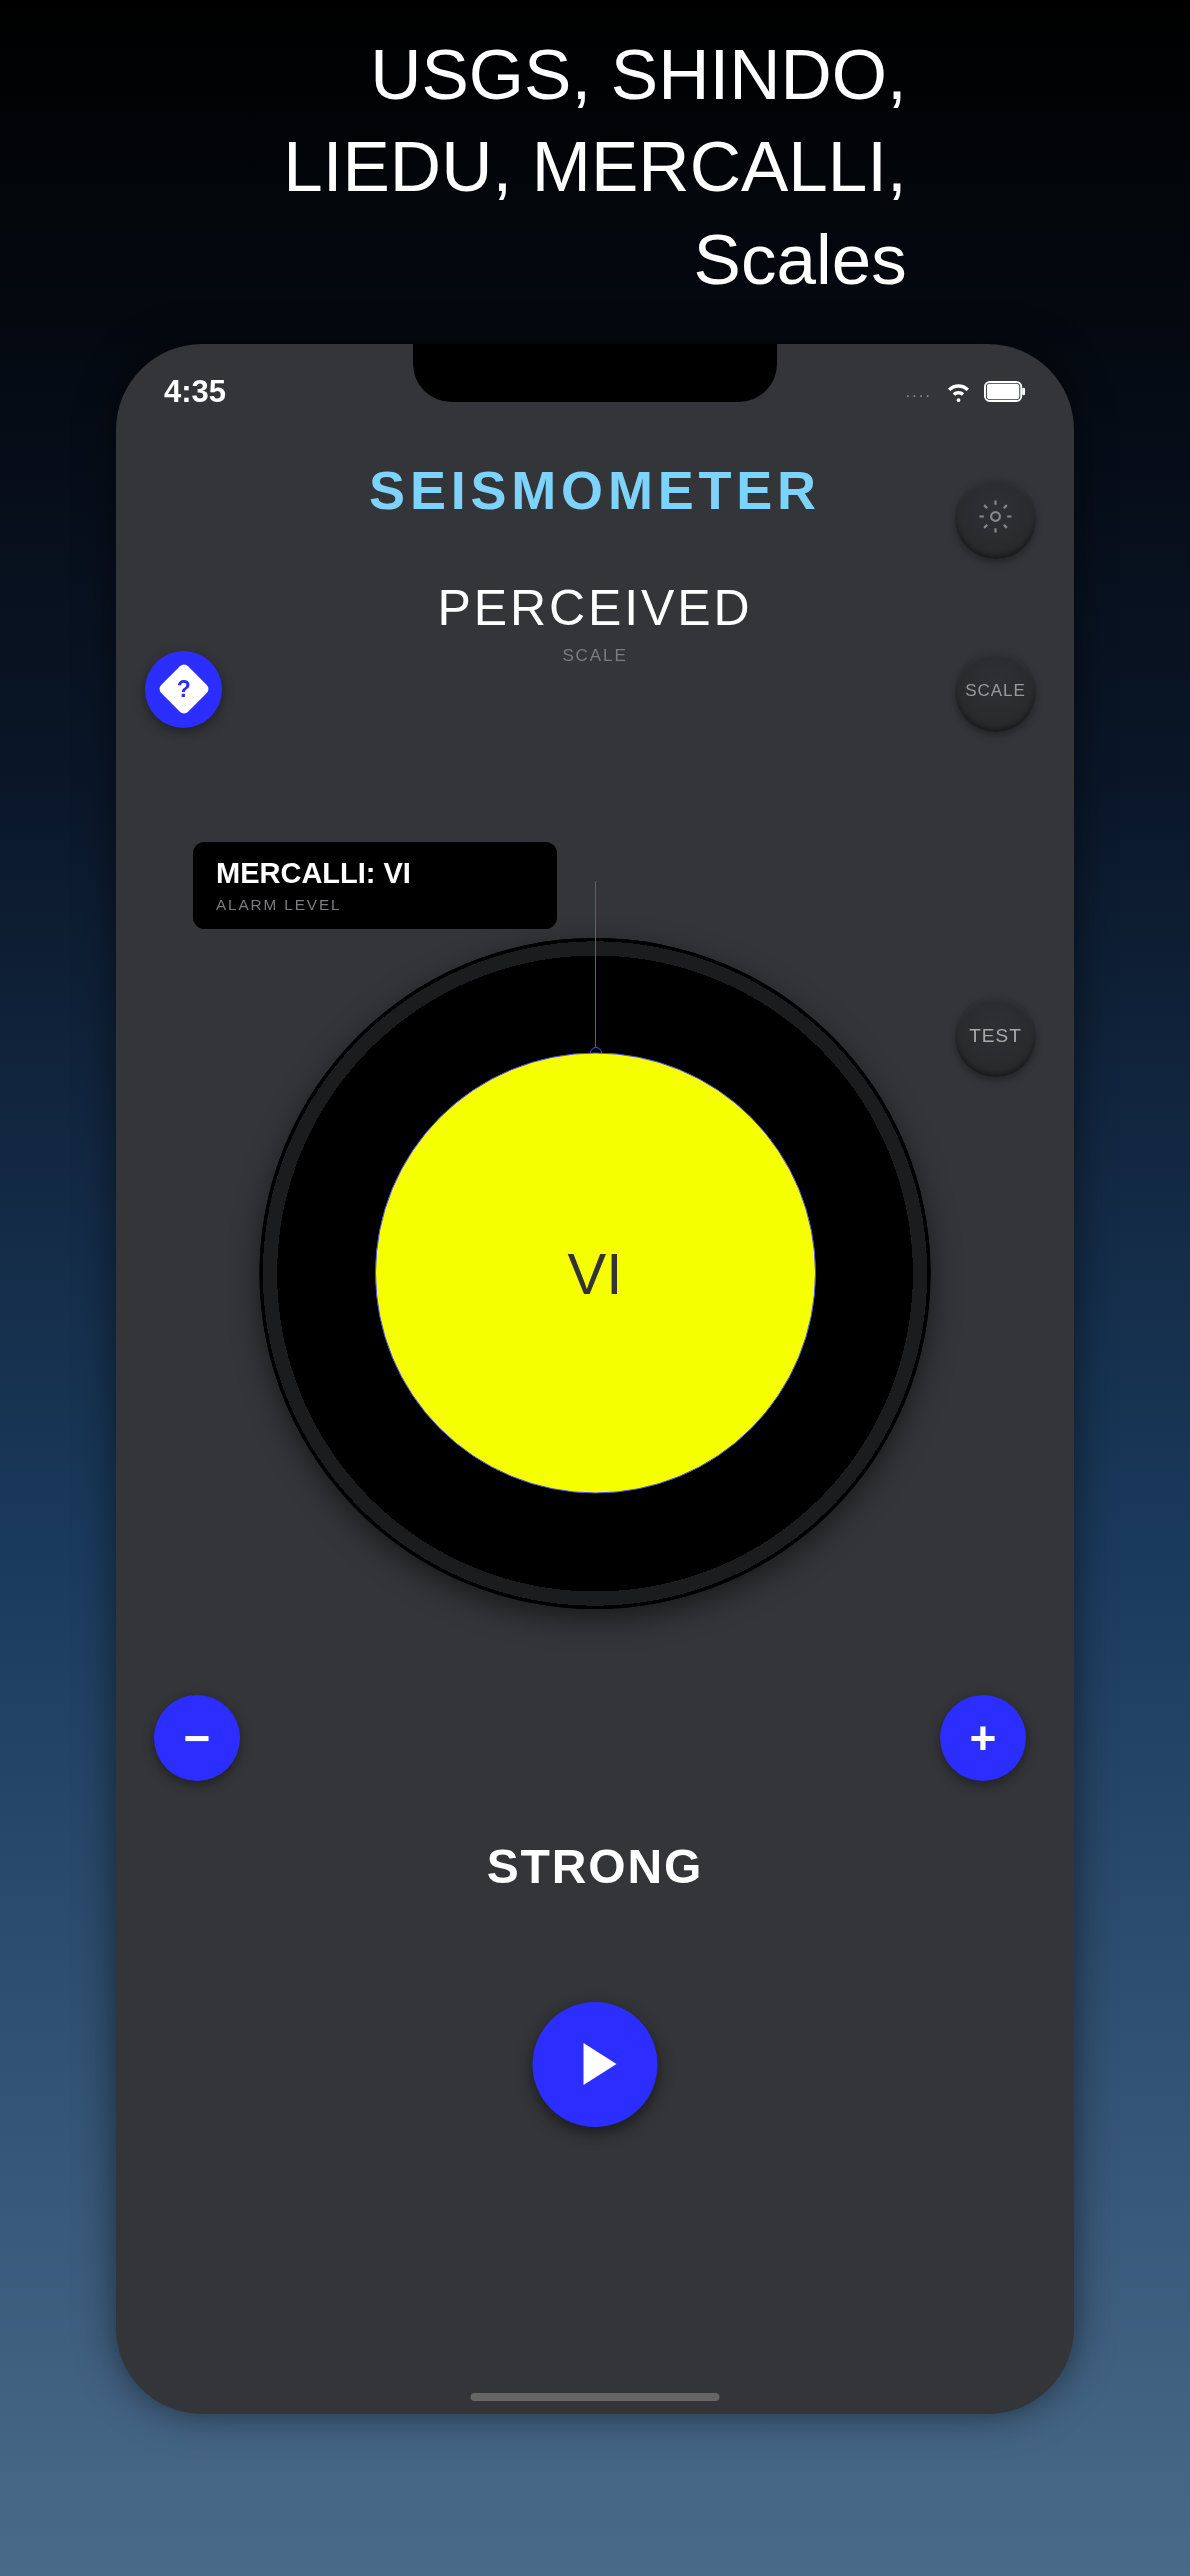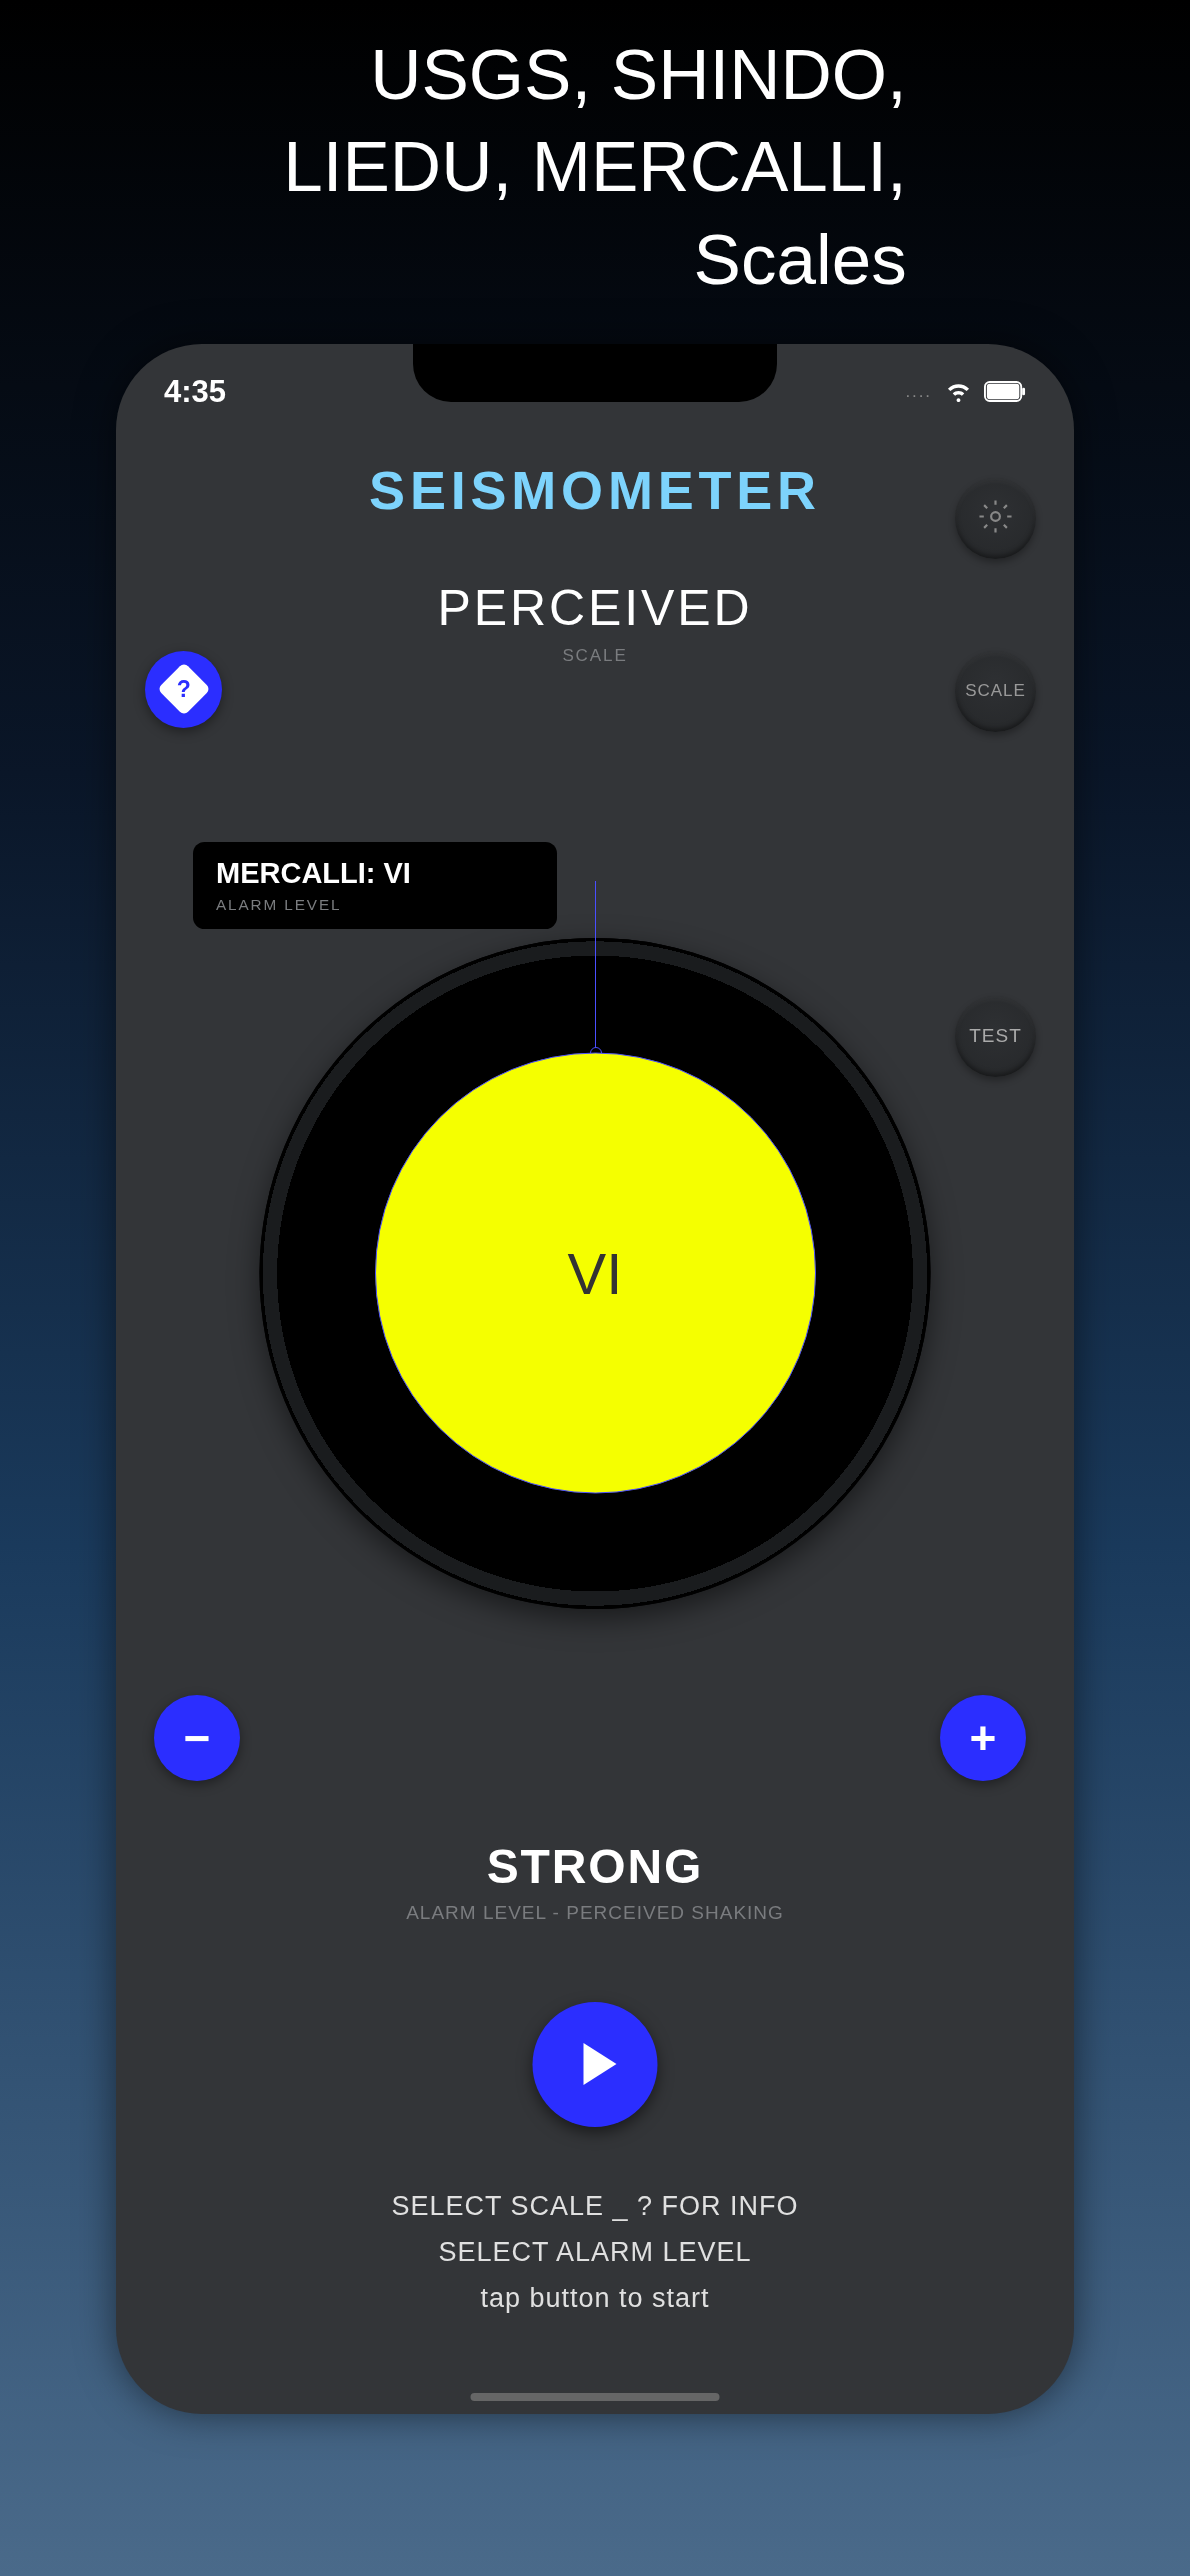--- a/index.html
+++ b/index.html
@@ -392,28 +392,22 @@
 
   <div class="minus-button">
     <span class="pm-glyph">−</span>
   </div>
   <div class="plus-button">
     <span class="pm-glyph">+</span>
   </div>
 
   <div class="severity-section">
     <div class="severity-label">STRONG</div>
-    <div class="severity-sub">ALARM LEVEL - PERCEIVED SHAKING</div>
   </div>
 
   <div class="play-button">
     <div class="play-triangle"></div>
   </div>
 
-  <div class="instructions">
-    <div>SELECT SCALE _ ? FOR INFO</div>
-    <div>SELECT ALARM LEVEL</div>
-    <div>tap button to start</div>
-  </div>
 
   <div class="home-indicator"></div>
 </div>
 
 
 </body></html>

